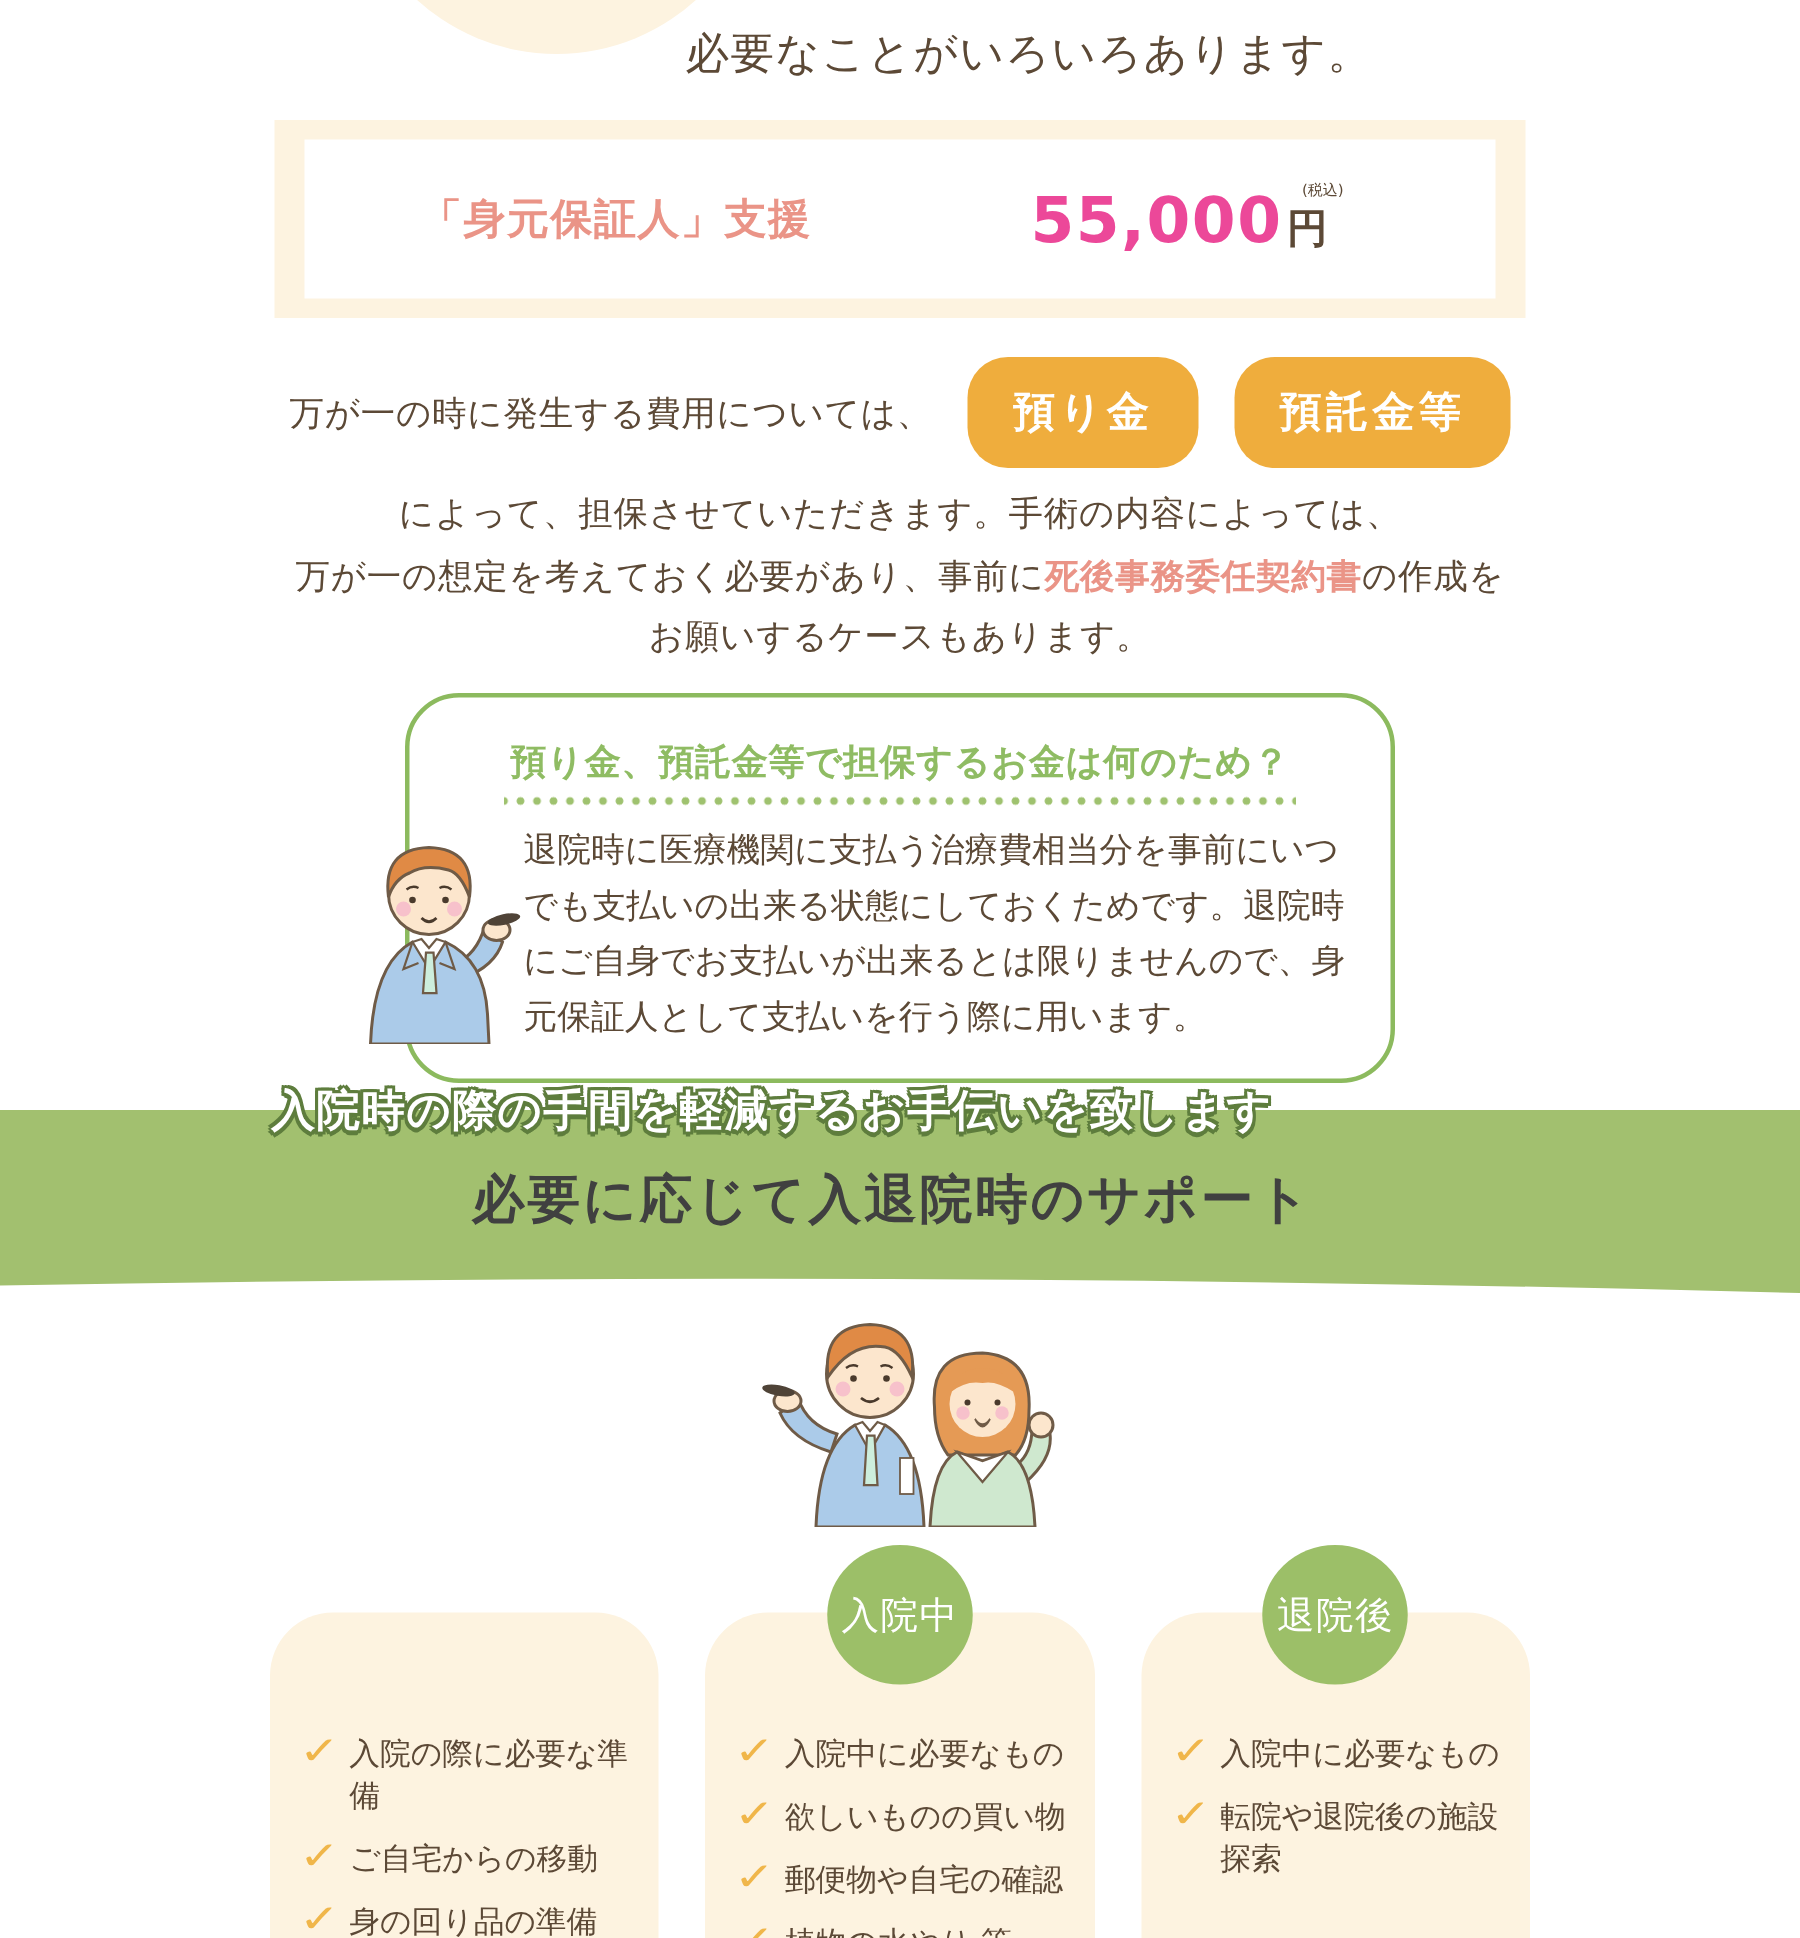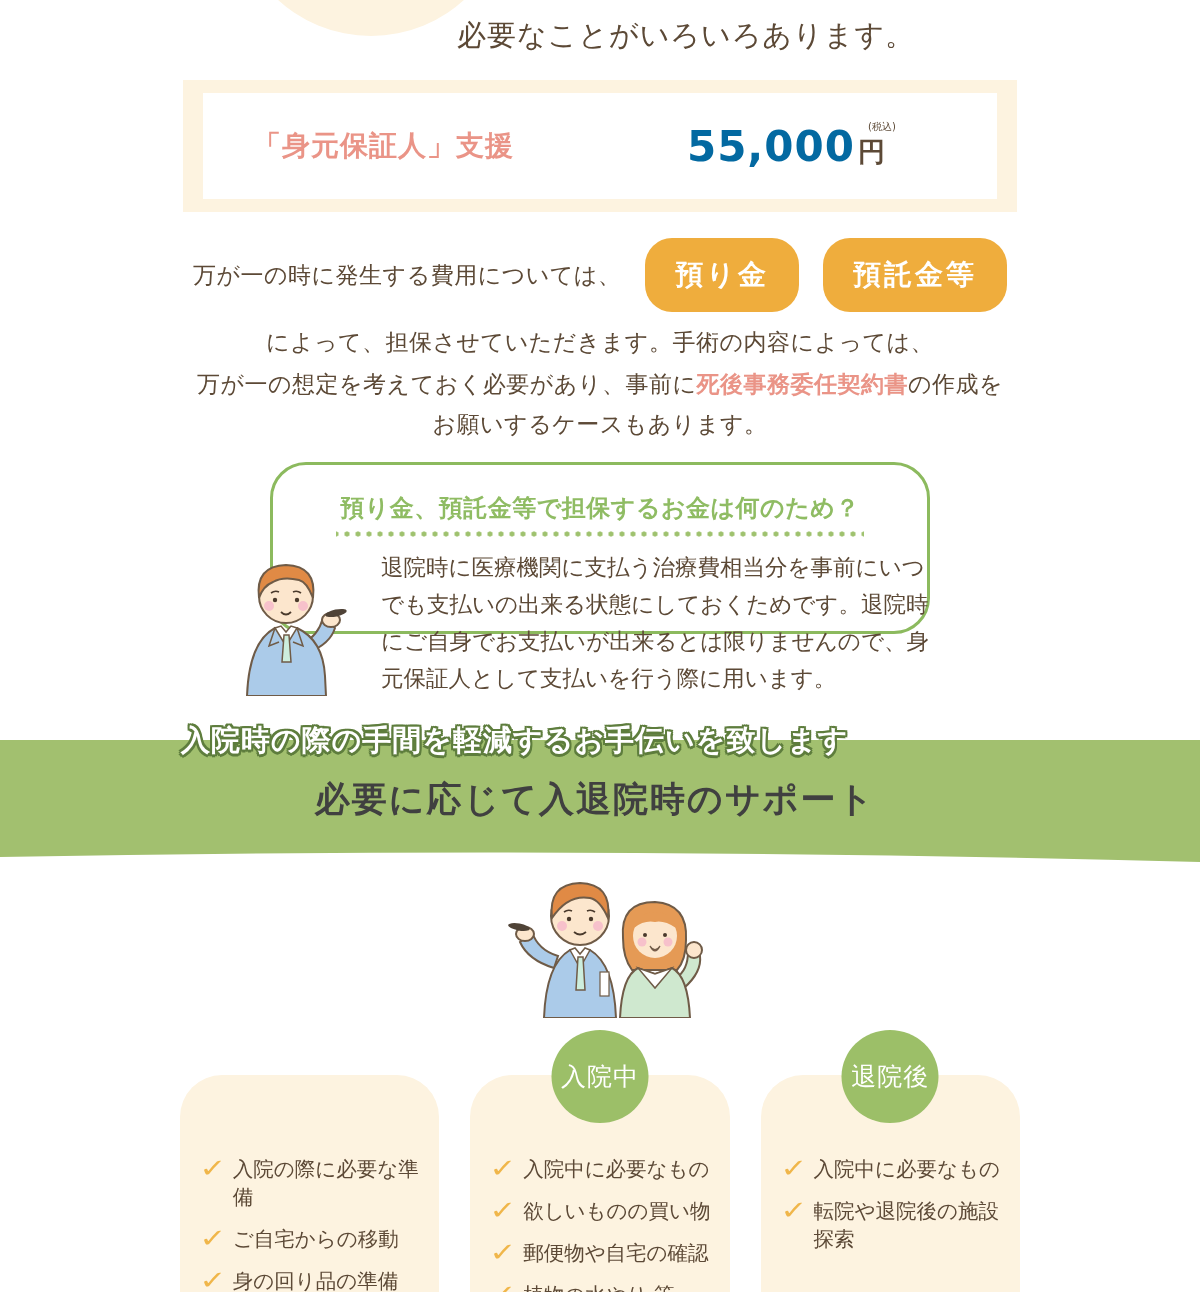--- a/index.html
+++ b/index.html
@@ -10,48 +10,48 @@
   
   .deco-circle{position:absolute;left:233px;top:-240px;width:276px;height:276px;
     border-radius:50%;background:#fdf3e0;}
   .intro-line{position:absolute;top:16px;left:686px;transform:translateX(-50%);
     font-size:29px;white-space:nowrap;color:#5c4936;letter-spacing:1px;}
 
   
   .price-outer{position:absolute;left:183px;top:80px;width:834px;height:132px;background:#fdf3e0;}
   .price-inner{position:absolute;left:20px;right:20px;top:13px;bottom:13px;background:#ffffff;
     display:flex;align-items:center;justify-content:space-between;
-    padding:0 112px 0 50px;box-sizing:border-box;}
+    padding:0 112px 0 77px;box-sizing:border-box;}
   .price-label{color:#ea9487;font-weight:bold;font-size:28px;letter-spacing:1px;}
   .price-value{display:flex;align-items:baseline;}
-  .price-amount{color:#0369a1;font-weight:bold;font-size:42px;letter-spacing:1px;}
+  .price-amount{color:#ec4899;font-weight:bold;font-size:42px;letter-spacing:1px;}
   .price-unit-wrap{position:relative;margin-left:3px;}
   .price-tax{position:absolute;top:-14px;left:10px;font-size:10px;color:#5c4936;white-space:nowrap;}
   .price-unit{font-size:27px;font-weight:bold;color:#5c4936;}
 
   
   .para-line{position:absolute;left:0;width:100%;text-align:center;
     font-size:23px;color:#5c4936;letter-spacing:0.5px;}
   .line-badges{top:249px;height:52px;display:flex;align-items:center;justify-content:center;gap:24px;}
   .pill{background:#efad3d;color:#ffffff;font-weight:bold;font-size:28px;
     padding:11px 30px;height:52px;line-height:52px;border-radius:27px;letter-spacing:3px;}
   .line2{top:327px;}
   .line3{top:369px;}
   .line4{top:409px;}
   .highlight{color:#ea9487;font-weight:bold;}
 
   
-  .qa-box{position:absolute;left:270px;top:462px;width:660px;height:172px;box-sizing:border-box;
+  .qa-box{position:absolute;left:270px;top:462px;width:660px;height:260px;box-sizing:border-box;
     border:3px solid #8cba5e;border-radius:36px;background:#ffffff;}
   .qa-title{text-align:center;margin-top:27px;font-size:24px;font-weight:bold;
     color:#8fbc63;letter-spacing:0.5px;}
   .qa-dots{width:528px;height:6px;margin:7px auto 12px auto;
     background-image:radial-gradient(circle,#9fc26f 2.4px,rgba(0,0,0,0) 2.8px);
     background-size:11px 6px;background-position:center;}
-  .qa-answer{width:560px;margin-left:108px;font-size:22.5px;line-height:37px;color:#5c4936;}
+  .qa-answer{width:560px;margin-left:76px;font-size:22.5px;line-height:37px;color:#5c4936;}
 
   .man-illo{position:absolute;left:231px;top:556px;width:118px;height:140px;}
   .couple-illo{position:absolute;left:492px;top:868px;width:228px;height:150px;}
 
   
   .banner-band{position:absolute;left:0;top:740px;width:1200px;height:106px;background:#a2c06f;}
   .banner-curve{position:absolute;left:0;top:845px;width:1200px;height:22px;display:block;}
   .banner-sub{position:absolute;left:181px;top:721px;font-size:29px;font-weight:bold;color:#ffffff;
     letter-spacing:1px;white-space:nowrap;
     text-shadow:-2px -2px 0 #5e7d3d,2px -2px 0 #5e7d3d,-2px 2px 0 #5e7d3d,2px 2px 0 #5e7d3d,

